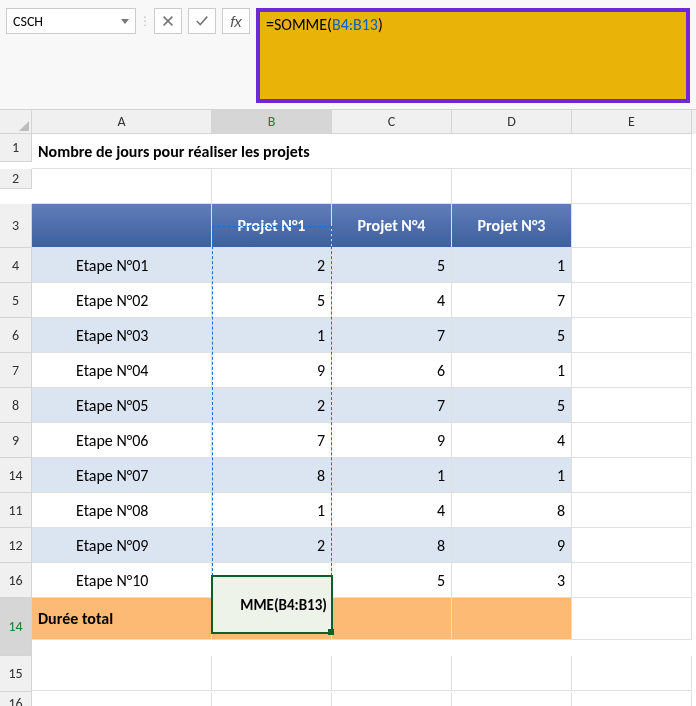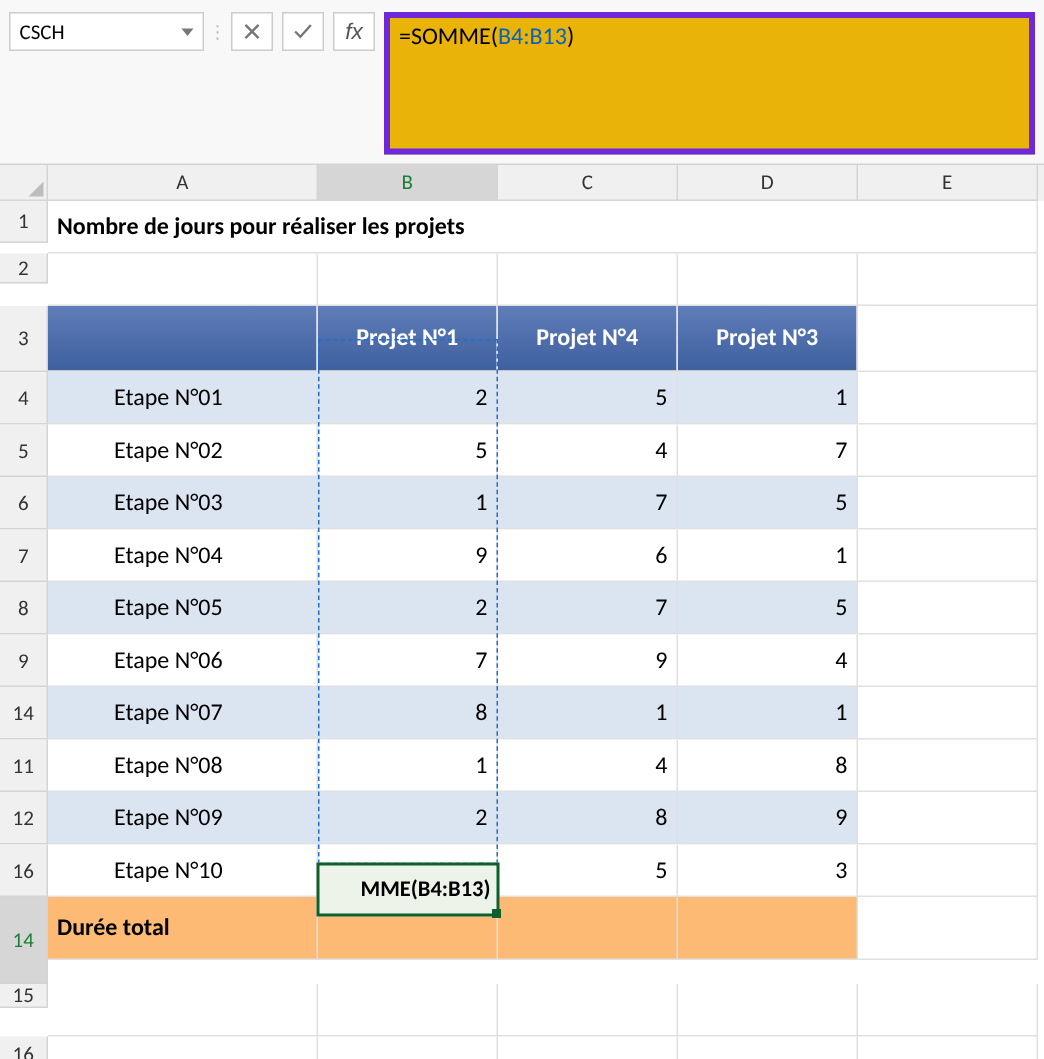--- a/index.html
+++ b/index.html
@@ -296,35 +296,35 @@
   <div class="cell tcell">3</div>
   <div class="cell"></div>
 
   <div class="rowhdr active" style="height:58px">14</div>
   <div class="cell tfoot label">Durée total</div>
   <div class="cell tfoot"></div>
   <div class="cell tfoot"></div>
   <div class="cell tfoot"></div>
   <div class="cell" style="height:42px"></div>
 
-  <div class="rowhdr" style="height:16px">15</div>
+  <div class="rowhdr" style="height:36px">15</div>
   <div class="cell row15"></div>
   <div class="cell row15"></div>
   <div class="cell row15"></div>
   <div class="cell row15"></div>
   <div class="cell row15"></div>
 
   <div class="rowhdr" style="height:24px">16</div>
   <div class="cell row16"></div>
   <div class="cell row16"></div>
   <div class="cell row16"></div>
   <div class="cell row16"></div>
   <div class="cell row16"></div>
 </div>
 
 <div class="sel-range" style="left:212px; top:116px; width:120px; height:350px;"></div>
 
-<div class="sel-cell" style="left:211px; top:465px; width:122px; height:36px;">
+<div class="sel-cell" style="left:211px; top:465px; width:122px; height:59px;">
   <span>MME(B4:B13)</span>
   <div class="handle"></div>
 </div>
 
 </div>
 
 </body></html>

